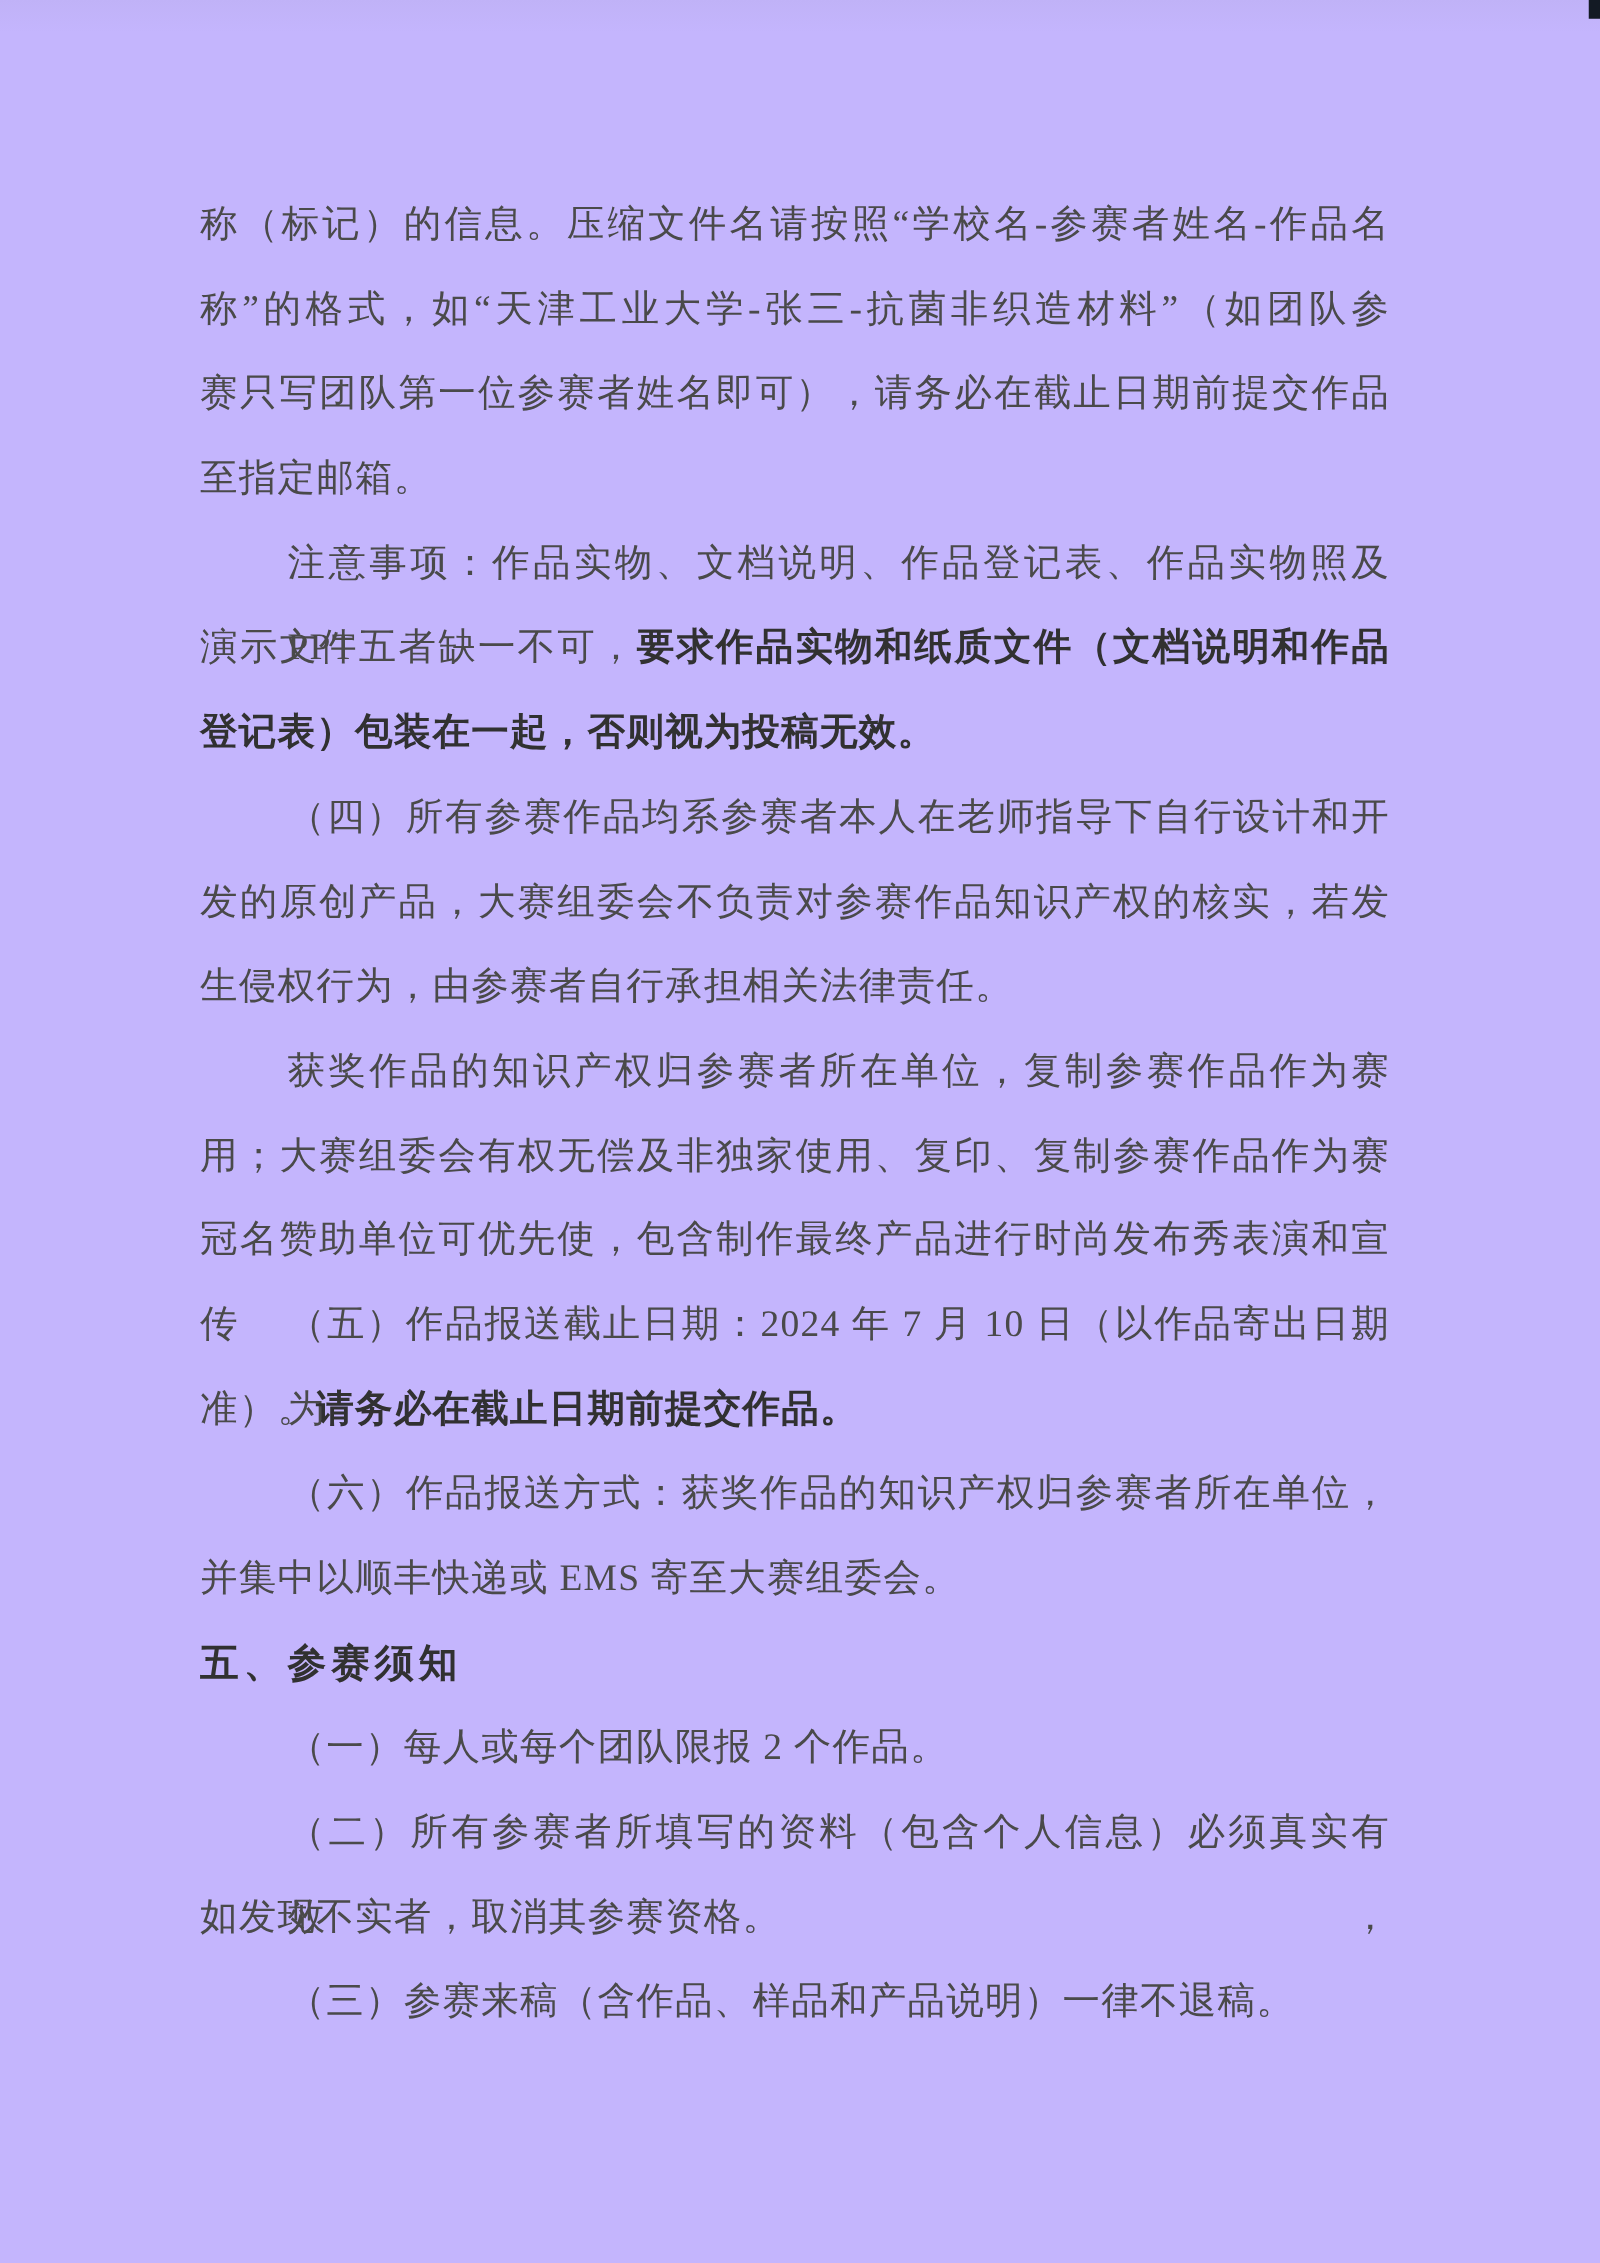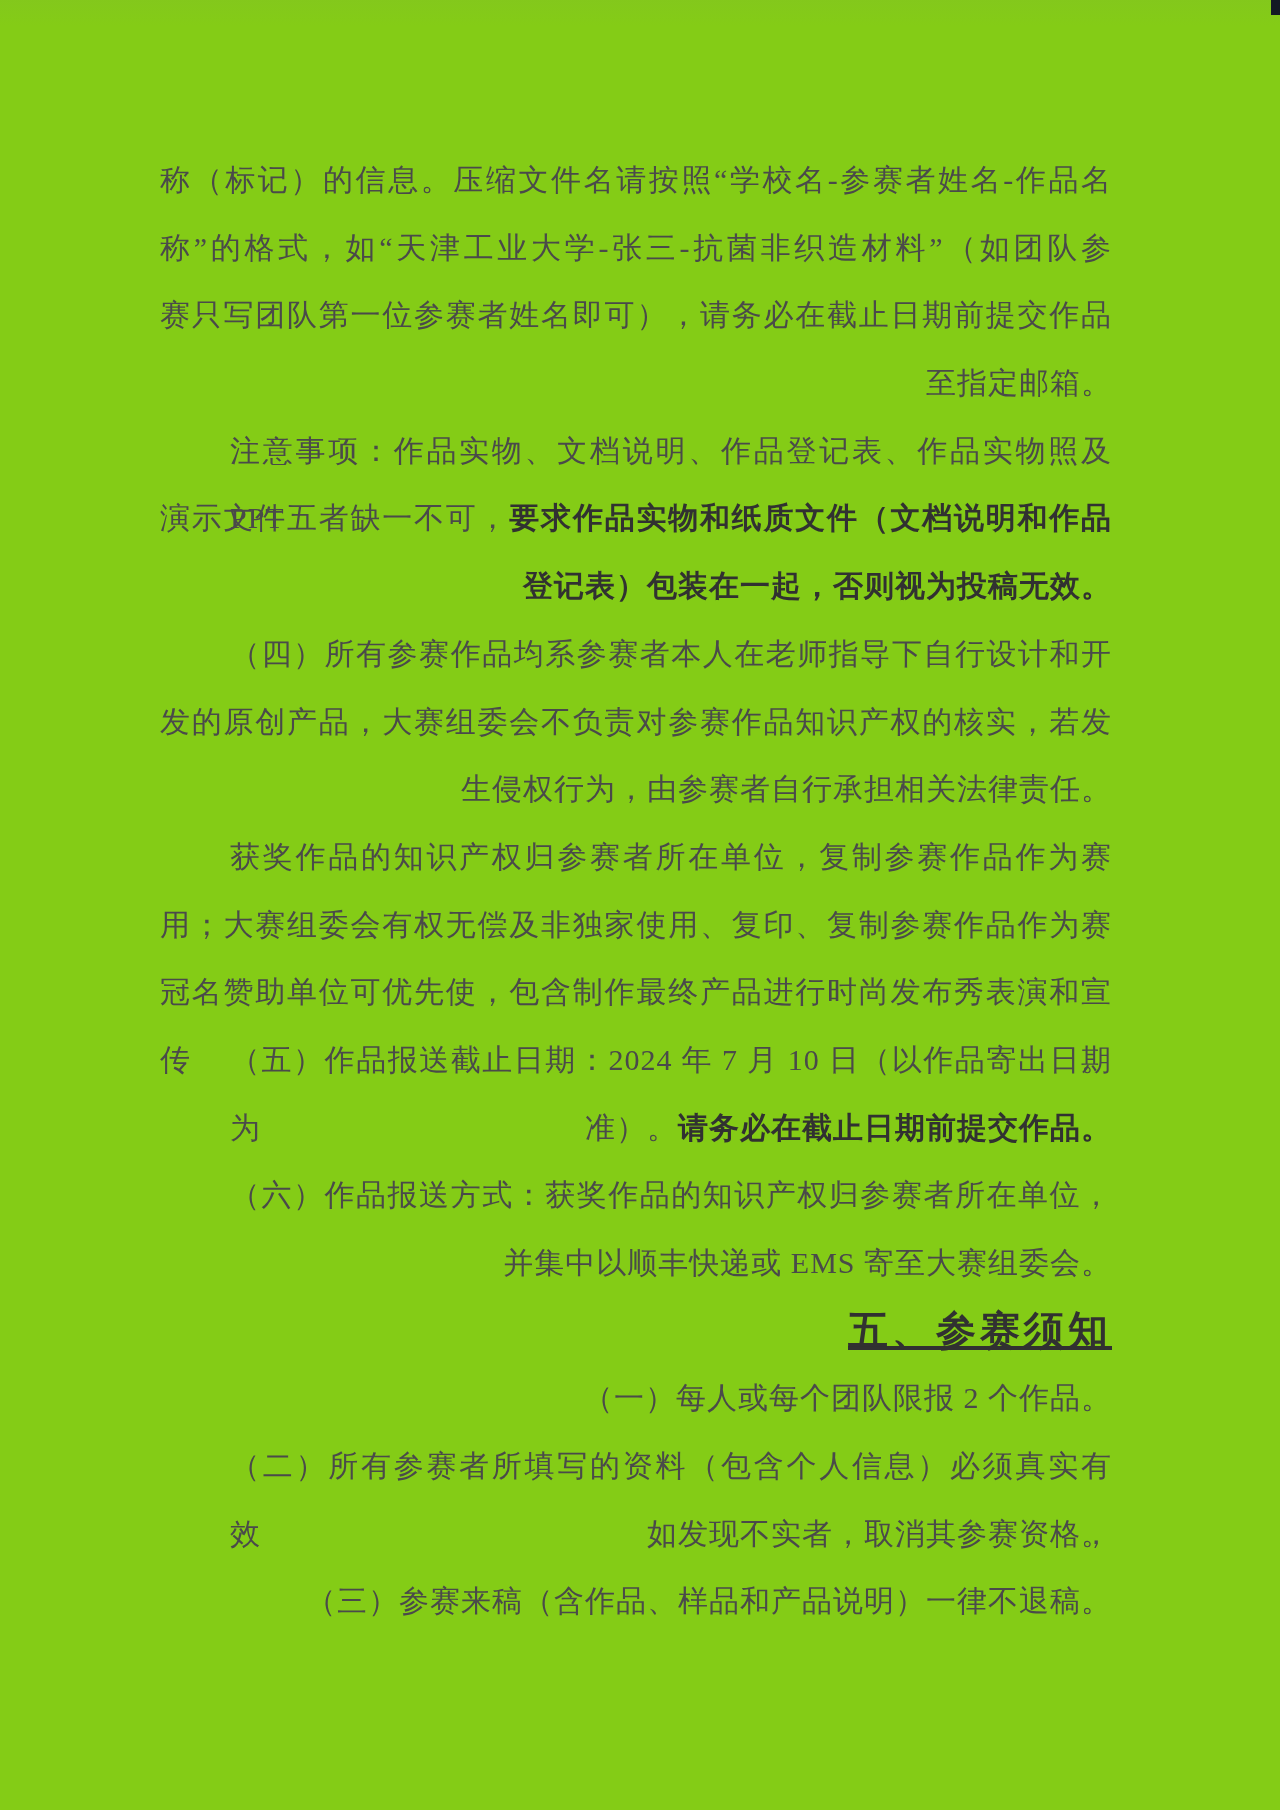--- a/index.html
+++ b/index.html
@@ -10,21 +10,21 @@
     width: 1280px;
     height: 1810px;
     position: relative;
     background: #ffffff;
     font-family: "Liberation Serif", "DejaVu Serif", serif;
     overflow: hidden;
   }
   .sheet {
     position: absolute;
     inset: 0;
-    background: #84cc16;
+    background: #c4b5fd;
   }
   
   .scan-top-noise {
     position: absolute;
     left: 0; top: 0;
     width: 100%; height: 26px;
     background: linear-gradient(to bottom, rgba(120,125,135,0.05), rgba(255,255,255,0));
   }
   .corner-mark {
     position: absolute;
@@ -40,39 +40,37 @@
     top: 146px;
     width: 952px;
     color: #4a4a4a;
     font-size: 30px;
     line-height: 67.7px;
     letter-spacing: 1px;
   }
   .line {
     height: 67.7px;
     white-space: normal;
-    text-align: right;
   }
   .line.j {
     text-align: justify;
     text-align-last: justify;
     text-justify: inter-character;
   }
   .line.ind {
     padding-left: 70px;
   }
   .seg.b {
     font-family: "Liberation Sans", "DejaVu Sans", sans-serif;
     font-weight: 600;
     color: #313131;
   }
   .line.heading .seg.b {
     letter-spacing: 4px;
-    font-size: 40px;
-    text-decoration: underline;
+    font-size: 31px;
   }
 </style>
 </head>
 <body>
 
 <div class="sheet">
   <div class="scan-top-noise"></div>
   <div class="corner-mark"></div>
   <div class="doc-body">
       <div class="line j"><span class="seg">称（标记）的信息。压缩文件名请按照“学校名-参赛者姓名-作品名</span></div>

